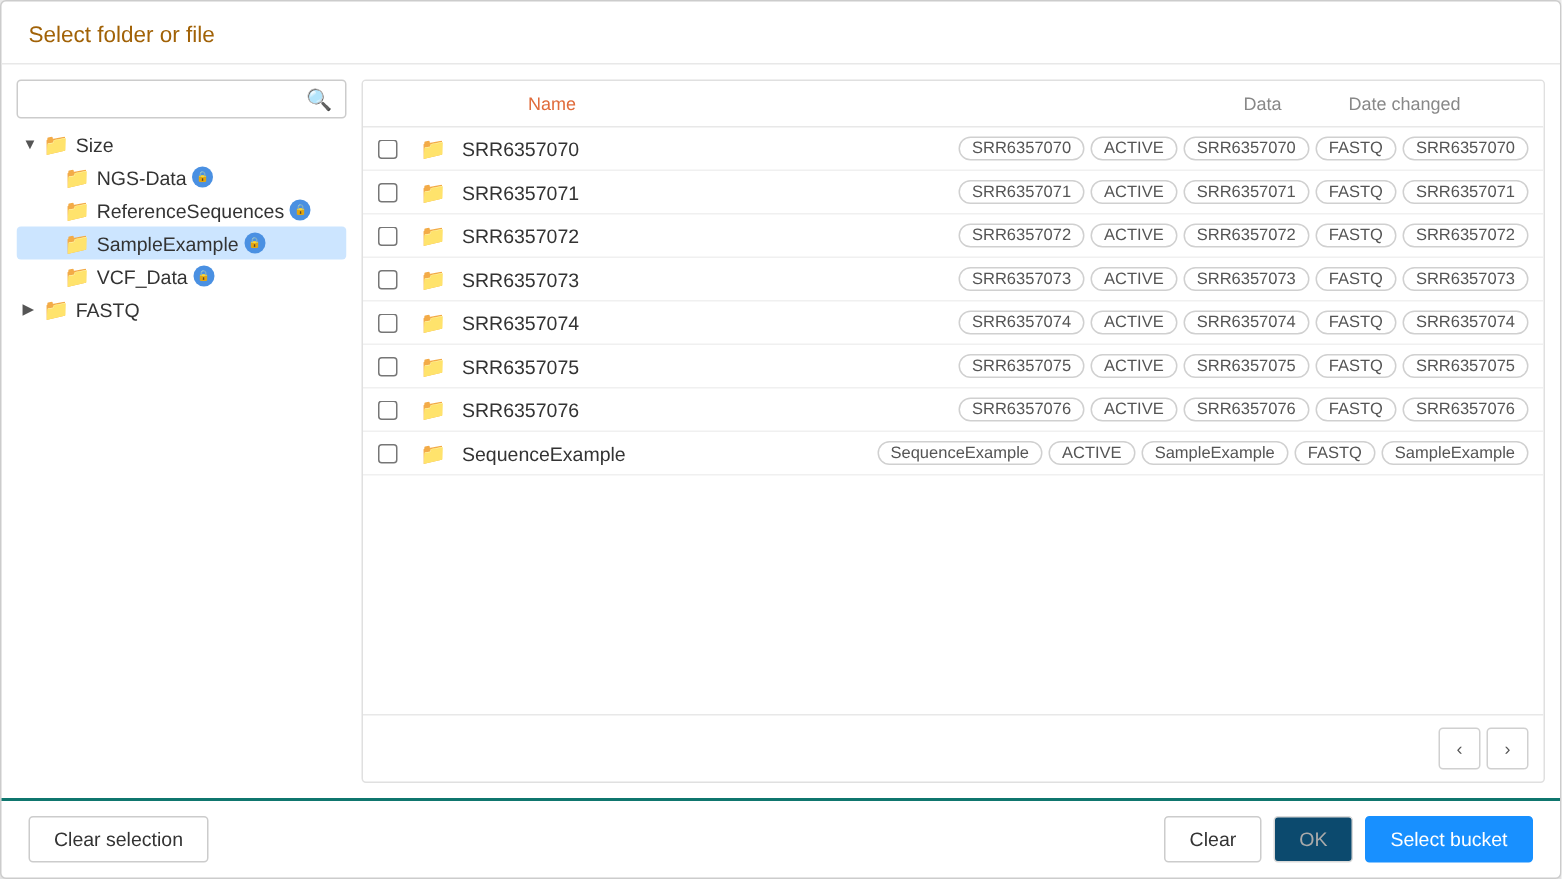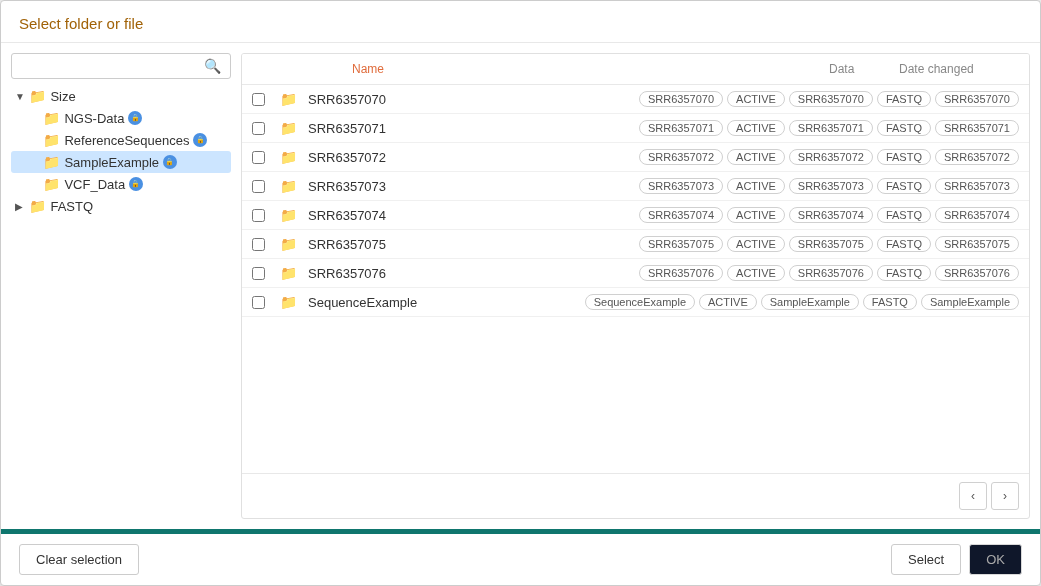--- a/index.html
+++ b/index.html
@@ -165,38 +165,38 @@
       justify-content: center;
       font-size: 12px;
       color: #555;
     }
     
     .dialog-footer {
       display: flex;
       align-items: flex-start;
       justify-content: space-between;
       padding: 10px 18px;
-      border-top: 5px solid #0f766e;
+      border-top: 2px solid #0f766e;
     }
     .btn {
       padding: 7px 16px;
       border-radius: 3px;
       font-size: 13px;
       cursor: pointer;
       border: 1px solid #ccc;
       background: #fff;
       color: #333;
     }
     .btn-primary {
       background: #1890ff;
       border-color: #1890ff;
       color: #fff;
     }
     .btn-disabled {
-      background: #0f172a;
+      background: #0c4a6e;
       color: #aaa;
       border-color: #d9d9d9;
       cursor: not-allowed;
     }
     .footer-right { display: flex; gap: 8px; }
   </style>
 </head>
 <body>
 
 <div class="dialog">
@@ -377,17 +377,18 @@
       <div class="pagination">
         <button>‹</button>
         <button>›</button>
       </div>
     </div>
   </div>
 
   <div class="dialog-footer">
     <button class="btn">Clear selection</button>
     <div class="footer-right">
-      <button class="btn">Select</button>
+      <button class="btn">Clear</button>
       <button class="btn btn-disabled">OK</button>
+      <button class="btn btn-primary">Select bucket</button>
     </div>
   </div>
 </div>
 
 </body></html>

